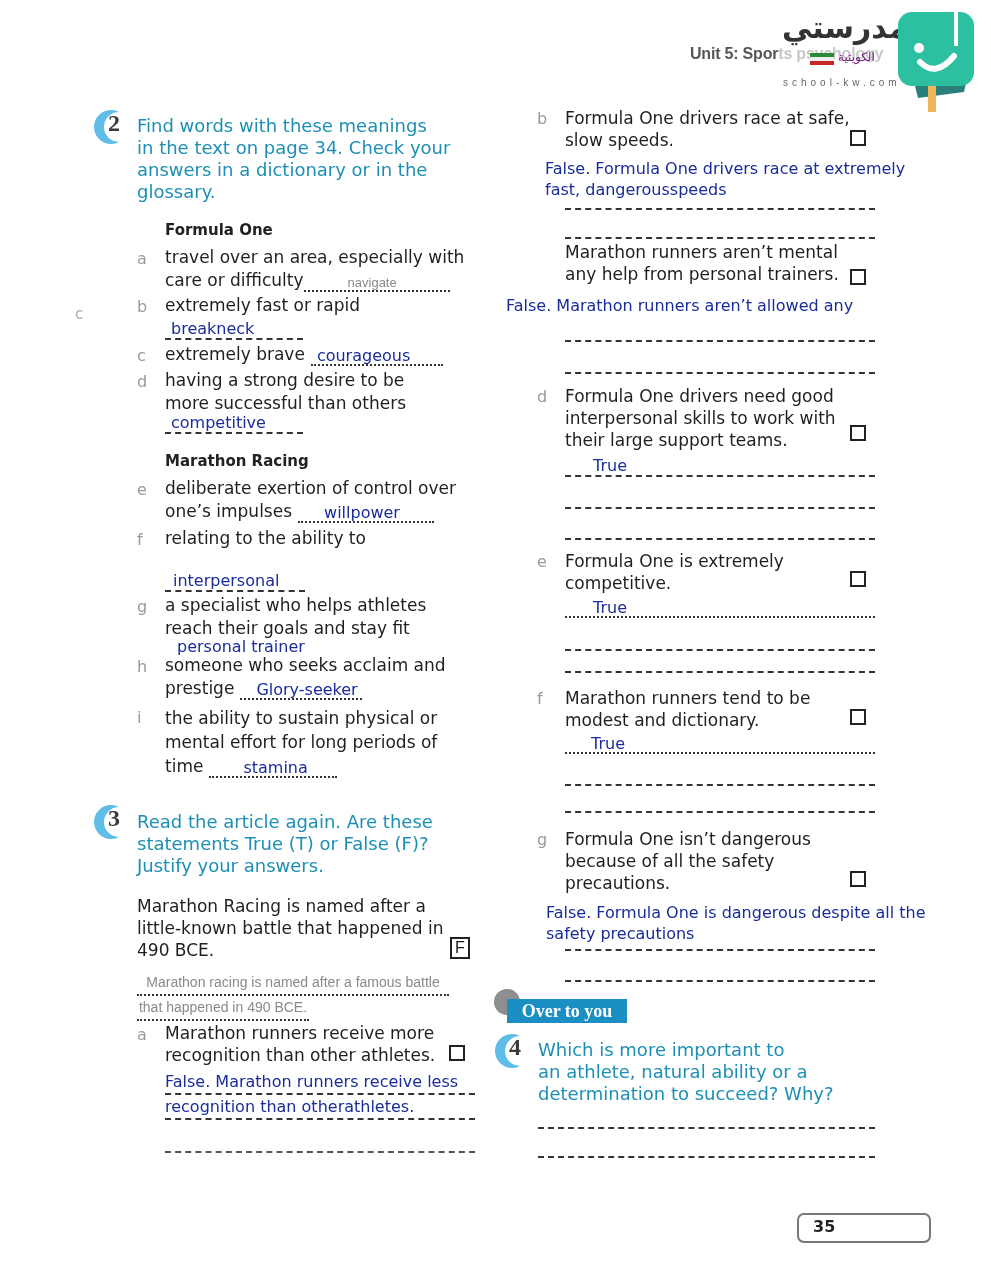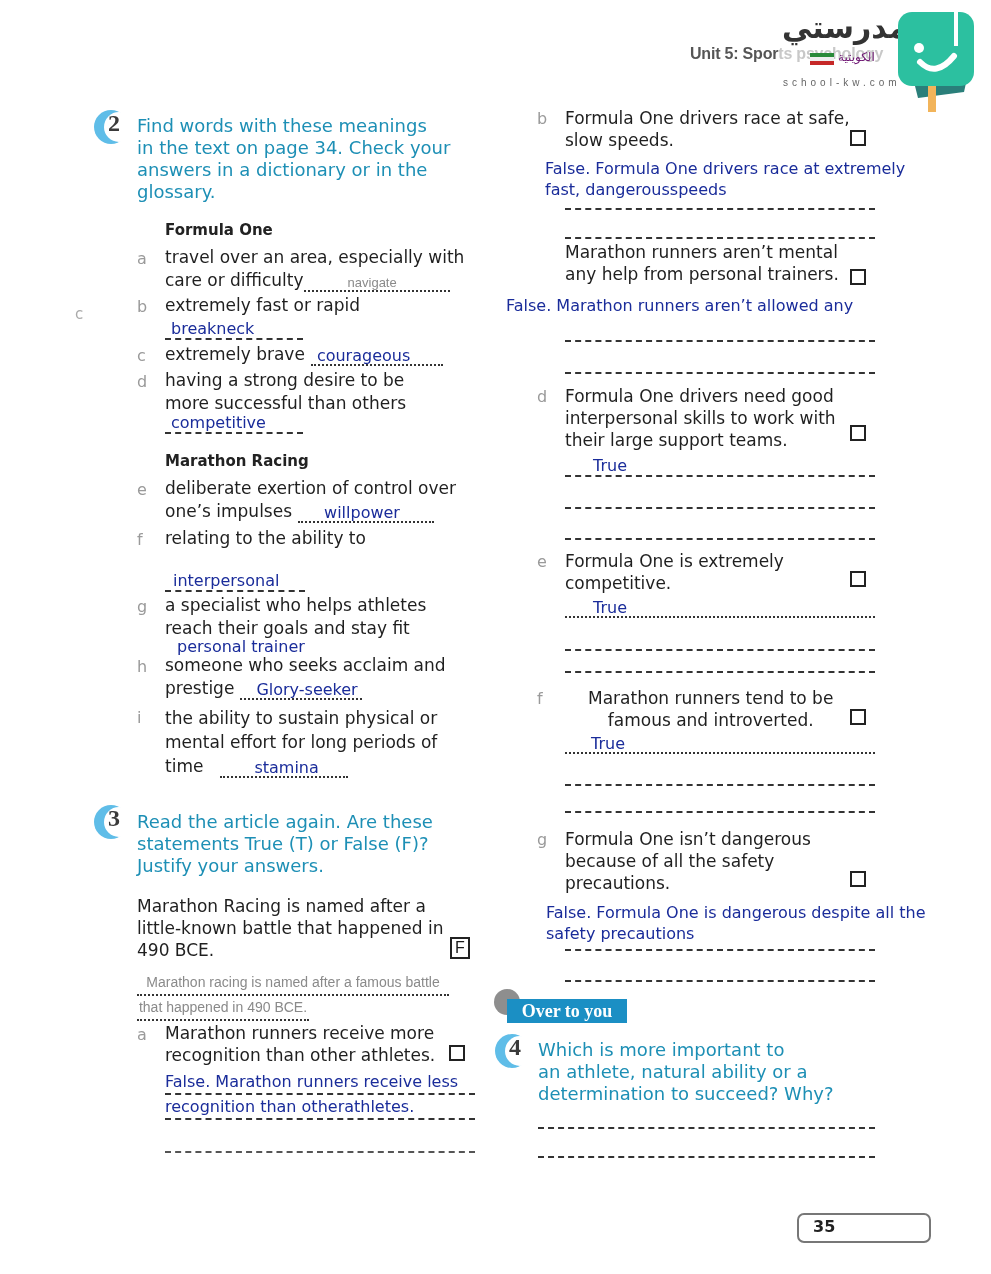--- a/index.html
+++ b/index.html
@@ -156,21 +156,21 @@
   <div style="display:flex; align-items:flex-end;">
     <span>prestige</span>
     <span class="dotline" style="margin-left:6px; width:122px; display:inline-block; padding-left:16px; box-sizing:border-box; line-height:16px;"><span class="ans">Glory-seeker</span></span>
   </div>
 </div>
 
 <div class="abs letter" style="left:137px; top:708px;">i</div>
 <div class="abs item-text" style="left:165px; top:706px; line-height:24px;">
   <div>the ability to sustain physical or</div>
   <div>mental effort for long periods of</div>
-  <div style="display:flex; align-items:flex-end;gap:11px;">
+  <div style="display:flex; align-items:flex-end;">
     <span>time</span>
     <span class="dotline" style="margin-left:6px; width:128px; display:inline-block; padding-left:34px; box-sizing:border-box; line-height:16px;"><span class="ans">stamina</span></span>
   </div>
 </div>
 
 <div class="abs badge" style="left:94px; top:805px;">
   <div class="moon"></div>
     <div class="moon-cut"></div>
   <div class="num">3</div>
 </div>
@@ -246,23 +246,23 @@
   <div>competitive.</div>
 </div>
 <div class="abs checkbox" style="left:850px; top:571px;"></div>
 <div class="abs dotline" style="left:565px; top:600px; width:310px; line-height:16px; padding-left:28px; box-sizing:border-box;">
   <span class="ans">True</span>
 </div>
 <div class="abs dashline" style="left:565px; top:649px; width:310px;"></div>
 <div class="abs dashline" style="left:565px; top:671px; width:310px;"></div>
 
 <div class="abs letter" style="left:537px; top:689px;">f</div>
-<div class="abs item-text" style="left:588px; top:687px; line-height:22px;text-align:center;">
+<div class="abs item-text" style="left:565px; top:687px; line-height:22px;">
   <div>Marathon runners tend to be</div>
-  <div>famous and introverted.</div>
+  <div>modest and dictionary.</div>
 </div>
 <div class="abs checkbox" style="left:850px; top:709px;"></div>
 <div class="abs dotline" style="left:565px; top:736px; width:310px; line-height:16px; padding-left:26px; box-sizing:border-box;">
   <span class="ans">True</span>
 </div>
 <div class="abs dashline" style="left:565px; top:784px; width:310px;"></div>
 <div class="abs dashline" style="left:565px; top:811px; width:310px;"></div>
 
 <div class="abs letter" style="left:537px; top:830px;">g</div>
 <div class="abs item-text" style="left:565px; top:828px; line-height:22px;">

